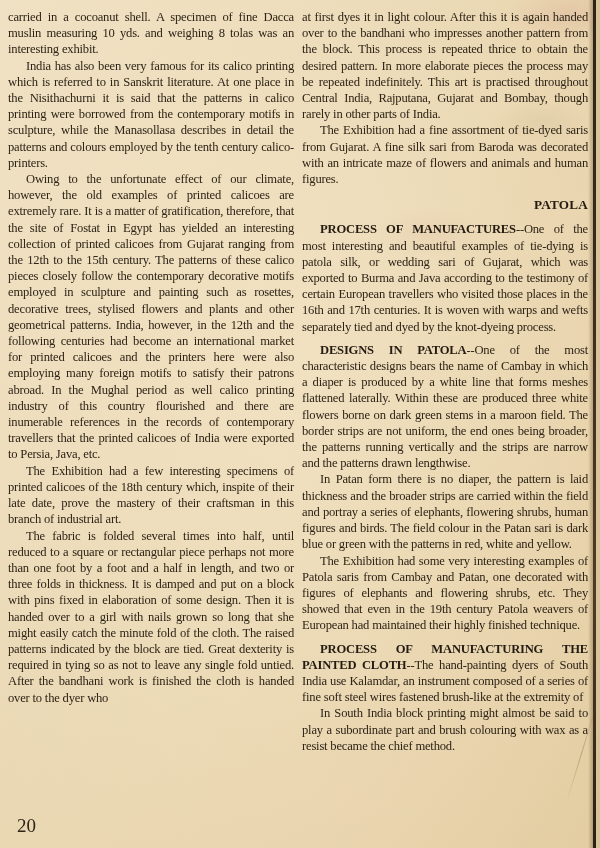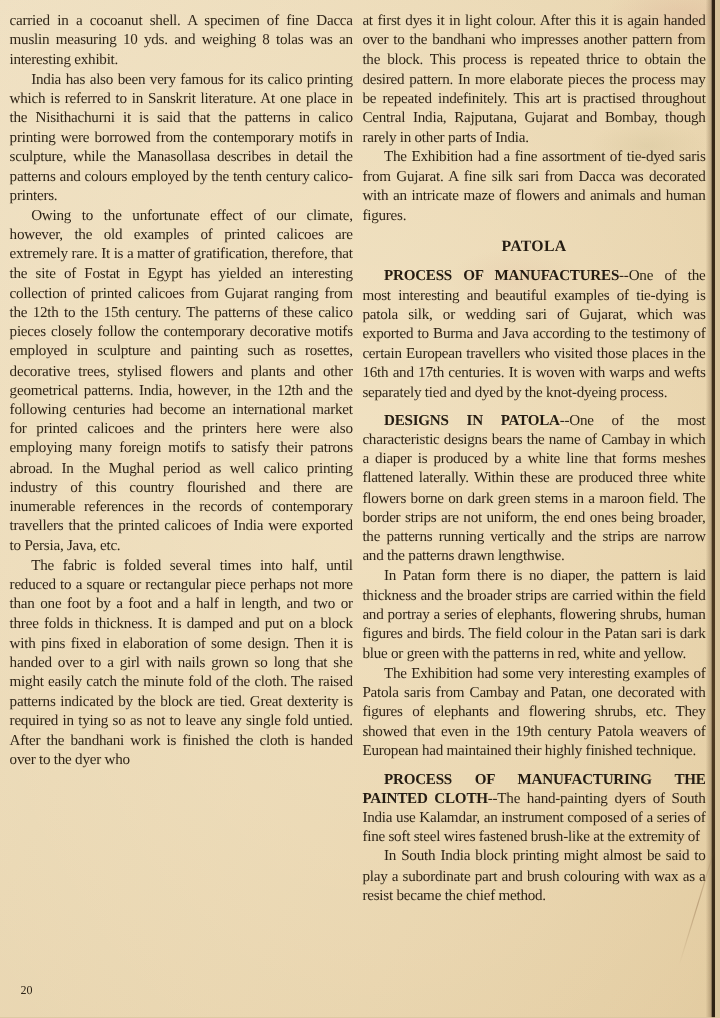--- a/index.html
+++ b/index.html
@@ -24,28 +24,28 @@
   .cols{display:flex;gap:8px;}
   .col{width:288px;text-align:justify;hyphens:auto;-webkit-hyphens:auto;}
   .para{margin:0;}
   .para.indent{text-indent:18px;}
   .para.gap{margin-top:7px;}
   .heading{
     font-weight:bold;
     font-size:13.2px;
     letter-spacing:0.2px;
     color:#241c12;
-    text-align:center;
+    text-align:right;
     margin:10px 0 8px 0;
   }
   .lead{font-weight:bold;color:#241c12;}
   .page-num{
     position:absolute;
     left:17px;bottom:14px;
-    font-size:10px;
+    font-size:19px;
     letter-spacing:0;
     color:#2e2417;
   }
   .scan-edge{
     position:absolute;top:0;right:0;
     width:3px;height:848px;
     background:linear-gradient(to bottom,#30241ا4,#3a2b18 30%,#503c22 70%,#2c2112);
     background:linear-gradient(to bottom,#302414,#3a2b18 30%,#503c22 70%,#2c2112);
   }
   .scan-edge-soft{
@@ -63,25 +63,26 @@
 </style>
 </head>
 <body>
 
 <div class="page">
   <div class="cols">
     <div class="col" id="left-col">
         <p class="para">carried in a cocoanut shell. A specimen of fine Dacca muslin measuring 10 yds. and weighing 8 tolas was an interesting exhibit.</p>
         <p class="para indent">India has also been very famous for its calico printing which is referred to in Sanskrit literature. At one place in the Nisithachurni it is said that the patterns in calico printing were borrowed from the contemporary motifs in sculpture, while the Manasollasa describes in detail the patterns and colours employed by the tenth century calico-printers.</p>
         <p class="para indent">Owing to the unfortunate effect of our climate, however, the old examples of printed calicoes are extremely rare. It is a matter of gratification, therefore, that the site of Fostat in Egypt has yielded an interesting collection of printed calicoes from Gujarat ranging from the 12th to the 15th century. The patterns of these calico pieces closely follow the contemporary decorative motifs employed in sculpture and painting such as rosettes, decorative trees, stylised flowers and plants and other geometrical patterns. India, however, in the 12th and the following centuries had become an international market for printed calicoes and the printers here were also employing many foreign motifs to satisfy their patrons abroad. In the Mughal period as well calico printing industry of this country flourished and there are inumerable references in the records of contemporary travellers that the printed calicoes of India were exported to Persia, Java, etc.</p>
+        <p class="para indent">The Exhibition had a few interesting specimens of printed calicoes of the 18th century which, inspite of their late date, prove the mastery of their craftsman in this branch of industrial art.</p>
         <p class="para indent">The fabric is folded several times into half, until reduced to a square or rectangular piece perhaps not more than one foot by a foot and a half in length, and two or three folds in thickness. It is damped and put on a block with pins fixed in elaboration of some design. Then it is handed over to a girl with nails grown so long that she might easily catch the minute fold of the cloth. The raised patterns indicated by the block are tied. Great dexterity is required in tying so as not to leave any single fold untied. After the bandhani work is finished the cloth is handed over to the dyer who</p>
       </div>
     <div class="col" id="right-col">
         <p class="para">at first dyes it in light colour. After this it is again handed over to the bandhani who impresses another pattern from the block. This process is repeated thrice to obtain the desired pattern. In more elaborate pieces the process may be repeated indefinitely. This art is practised throughout Central India, Rajputana, Gujarat and Bombay, though rarely in other parts of India.</p>
-        <p class="para indent">The Exhibition had a fine assortment of tie-dyed saris from Gujarat. A fine silk sari from Dacca was decorated with an intricate maze of flowers and animals and human figures.</p>
+        <p class="para indent">The Exhibition had a fine assortment of tie-dyed saris from Gujarat. A fine silk sari from Baroda was decorated with an intricate maze of flowers and animals and human figures.</p>
         <h2 class="heading">PATOLA</h2>
         <p class="para indent"><b class="lead">PROCESS OF MANUFACTURES</b>--One of the most interesting and beautiful examples of tie-dying is patola silk, or wedding sari of Gujarat, which was exported to Burma and Java according to the testimony of certain European travellers who visited those places in the 16th and 17th centuries. It is woven with warps and wefts separately tied and dyed by the knot-dyeing process.</p>
         <p class="para indent gap"><b class="lead">DESIGNS IN PATOLA</b>--One of the most characteristic designs bears the name of Cambay in which a diaper is produced by a white line that forms meshes flattened laterally. Within these are produced three white flowers borne on dark green stems in a maroon field. The border strips are not uniform, the end ones being broader, the patterns running vertically and the strips are narrow and the patterns drawn lengthwise.</p>
         <p class="para indent">In Patan form there is no diaper, the pattern is laid thickness and the broader strips are carried within the field and portray a series of elephants, flowering shrubs, human figures and birds. The field colour in the Patan sari is dark blue or green with the patterns in red, white and yellow.</p>
         <p class="para indent">The Exhibition had some very interesting examples of Patola saris from Cambay and Patan, one decorated with figures of elephants and flowering shrubs, etc. They showed that even in the 19th century Patola weavers of European had maintained their highly finished technique.</p>
         <p class="para indent gap"><b class="lead">PROCESS OF MANUFACTURING THE PAINTED CLOTH</b>--The hand-painting dyers of South India use Kalamdar, an instrument composed of a series of fine soft steel wires fastened brush-like at the extremity of</p>
         <p class="para indent">In South India block printing might almost be said to play a subordinate part and brush colouring with wax as a resist became the chief method.</p>
       </div>
   </div>
   <div class="page-num">20</div>

